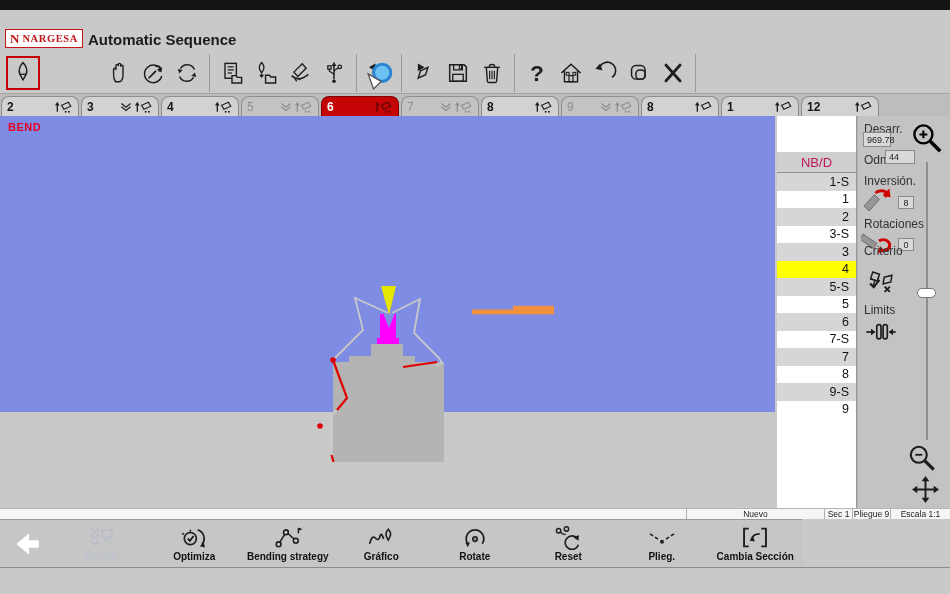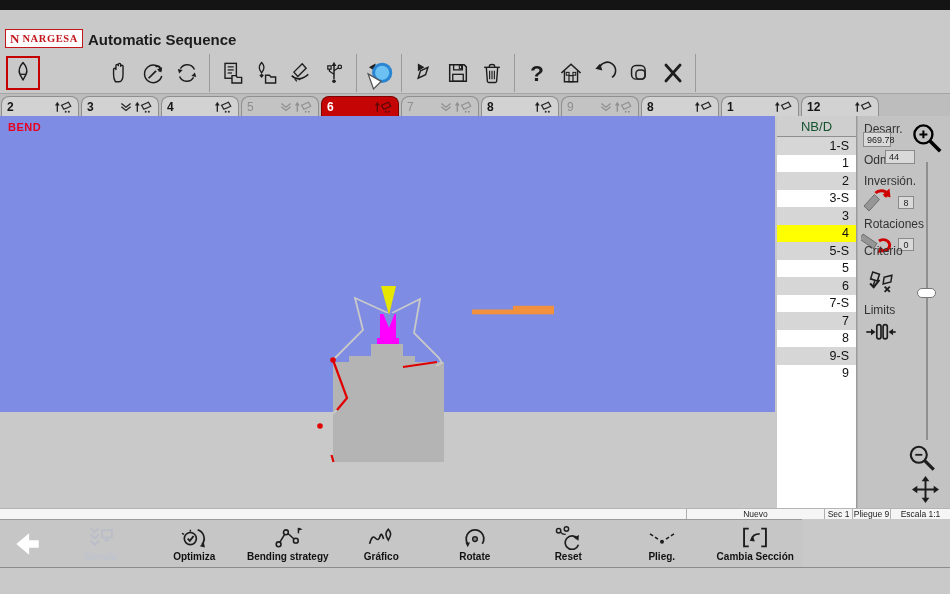--- a/index.html
+++ b/index.html
@@ -36,22 +36,22 @@
   .tab.active{background:#c50505;border-color:#7c0000;}
   .tab.active .tab-label{color:#fff;}
   .tab.active svg{color:#5c0606;}
 
   
   .canvas-wrap{position:absolute;left:0;top:116px;width:775px;height:296px;background:#7e8ce4;}
   .bend-label{position:absolute;left:8px;top:5px;color:#e8001e;font-weight:bold;font-size:11px;letter-spacing:.5px;}
 
   
   .seqtable{position:absolute;left:777px;top:116px;width:80px;height:392px;background:#fff;border-right:1px solid #9a9a9a;box-sizing:border-box;}
-  .st-head{height:20px;background:#cfcfcf;border-bottom:1px solid #8f8f8f;font-size:13px;color:#14532d;
-    display:flex;align-items:center;justify-content:center;}
+  .st-head{height:20px;background:#cfcfcf;border-bottom:1px solid #8f8f8f;font-size:13px;color:#be185d;
+    display:flex;align-items:center;justify-content:center;margin-top:36px;}
   .st-row{height:17.5px;font-size:12.5px;color:#111;display:flex;align-items:center;justify-content:flex-end;padding-right:7px;box-sizing:border-box;background:#fff;}
   .st-row.alt{background:#d6d6d6;}
   .st-row.sel{background:#ffff00;}
 
   
   .rpanel{position:absolute;left:857px;top:116px;width:93px;height:392px;background:#c3c3c3;border-left:1px solid #b0b0b0;box-sizing:border-box;}
   .rp-label{position:absolute;font-size:12px;color:#333;}
   .rp-field{position:absolute;background:#d9d9d9;border:1px solid #8a8a8a;font-size:9px;color:#222;
     display:flex;align-items:center;padding:0 3px;box-sizing:border-box;}
   .rp-ico{position:absolute;}

